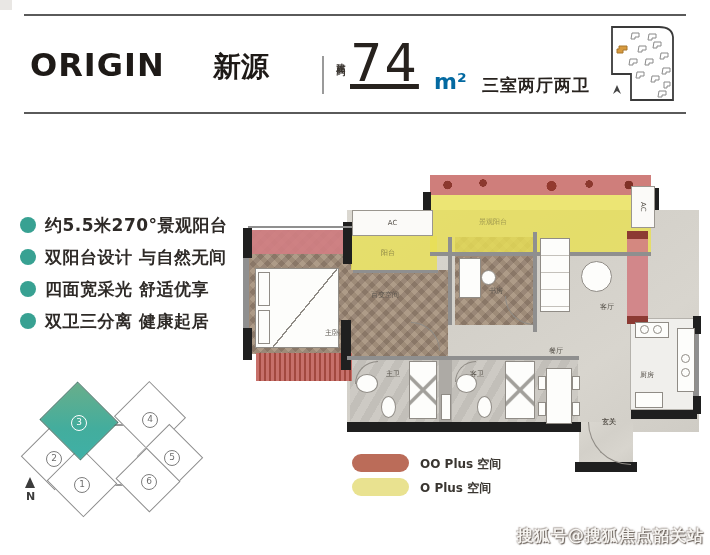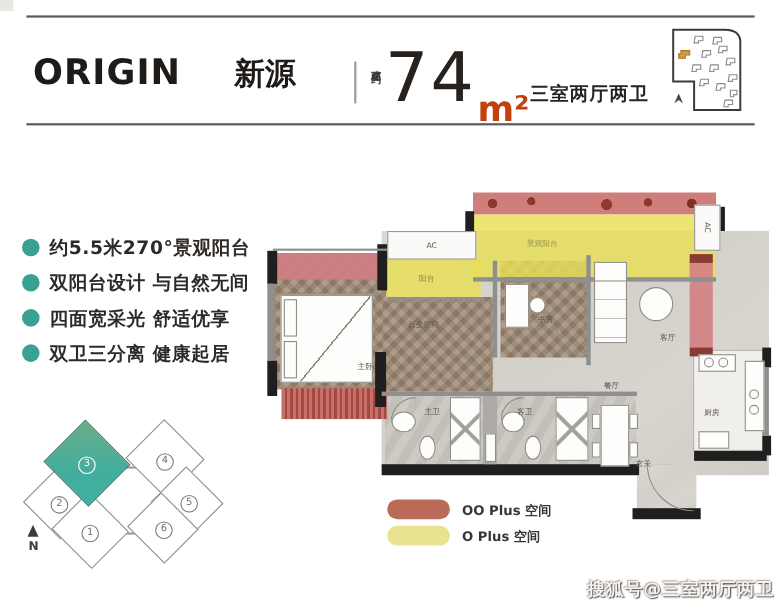--- a/index.html
+++ b/index.html
@@ -6,22 +6,22 @@
   .canvas{position:relative;width:710px;height:555px;background:#fff;overflow:hidden;
           font-family:"DejaVu Sans","Liberation Sans",sans-serif;color:#231f1c;}
   .abs{position:absolute;}
   
   .rule{position:absolute;left:24px;width:662px;height:2px;background:#5a5a5a;}
   .logo{position:absolute;left:30px;top:46px;font-size:32px;font-weight:900;letter-spacing:1px;color:#1e1a17;}
   .cnname{position:absolute;left:213px;top:48px;font-size:28px;font-weight:900;color:#1e1a17;}
   .hdr-div{position:absolute;left:322px;top:56px;width:2px;height:38px;background:#9a9a9a;}
   .area-label{position:absolute;left:334px;top:56px;font-size:9px;font-weight:700;color:#3a3530;
               writing-mode:vertical-rl;letter-spacing:2px;}
-  .area-value{position:absolute;left:350px;top:34px;font-size:62px;font-weight:500;color:#27221e;letter-spacing:2px;}
-  .area-unit{position:absolute;left:434px;top:80px;font-size:32px;font-weight:700;color:#c2410c;}
+  .area-value{position:absolute;left:350px;top:34px;font-size:51px;font-weight:500;color:#27221e;letter-spacing:2px;text-decoration:underline;}
+  .area-unit{position:absolute;left:434px;top:69px;font-size:22px;font-weight:700;color:#0369a1;}
   .spec{position:absolute;left:482px;top:74px;font-size:17px;font-weight:800;color:#27221e;letter-spacing:1px;}
   .corner-smudge{position:absolute;left:0;top:0;width:12px;height:10px;background:#e9e7e4;}
   
   .feature{position:absolute;left:20px;height:22px;display:flex;align-items:center;gap:9px;}
   .fdot{width:16px;height:16px;border-radius:50%;background:#38a192;flex:0 0 auto;}
   .ftext{font-size:17px;font-weight:800;color:#2e2a27;letter-spacing:.5px;white-space:nowrap;}
   
   .keyplan{position:absolute;left:12px;top:372px;width:210px;height:166px;}
   .diamond{position:absolute;background:#fff;border:1.3px solid #8d8d8d;transform:rotate(45deg);}
   .diamond.hl{background:linear-gradient(135deg,#68ae8b 0%,#43ad9d 60%,#3fb0a6 100%);border-color:#49786c;}
@@ -236,23 +236,23 @@
     <div class="rlabel" style="left:82px;top:158px;">主卧</div>
     <div class="rlabel olive" style="left:138px;top:78px;">阳台</div>
     <div class="rlabel olive" style="left:236px;top:47px;opacity:.8;">景观阳台</div>
     <div class="rlabel" style="left:128px;top:120px;">百变空间</div>
     <div class="rlabel" style="left:246px;top:116px;">书房</div>
     <div class="rlabel" style="left:357px;top:132px;">客厅</div>
     <div class="rlabel" style="left:306px;top:176px;">餐厅</div>
     <div class="rlabel" style="left:143px;top:199px;">主卫</div>
     <div class="rlabel" style="left:227px;top:199px;">客卫</div>
     <div class="rlabel" style="left:397px;top:200px;">厨房</div>
-    <div class="rlabel" style="left:335px;top:247px;">玄关</div>
+    <div class="rlabel" style="left:359px;top:247px;font-weight:bold;">玄关</div>
   </div>
 
   <div class="lg-swatch" style="left:352px;top:454px;background:#bb6c59;"></div>
   <div class="lg-label" style="left:420px;top:456px;">OO Plus 空间</div>
   <div class="lg-swatch" style="left:352px;top:478px;background:#e9e290;"></div>
   <div class="lg-label" style="left:420px;top:480px;">O Plus 空间</div>
 
-  <div class="watermark">搜狐号@三室两厅两卫</div>
+  <div class="watermark">搜狐号@搜狐焦点韶关站</div>
 
 </div>
 
 </body></html>

